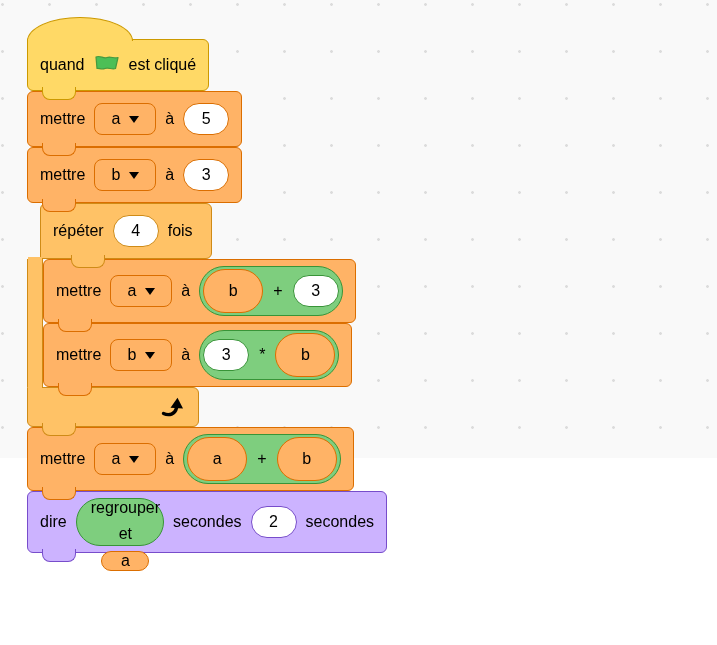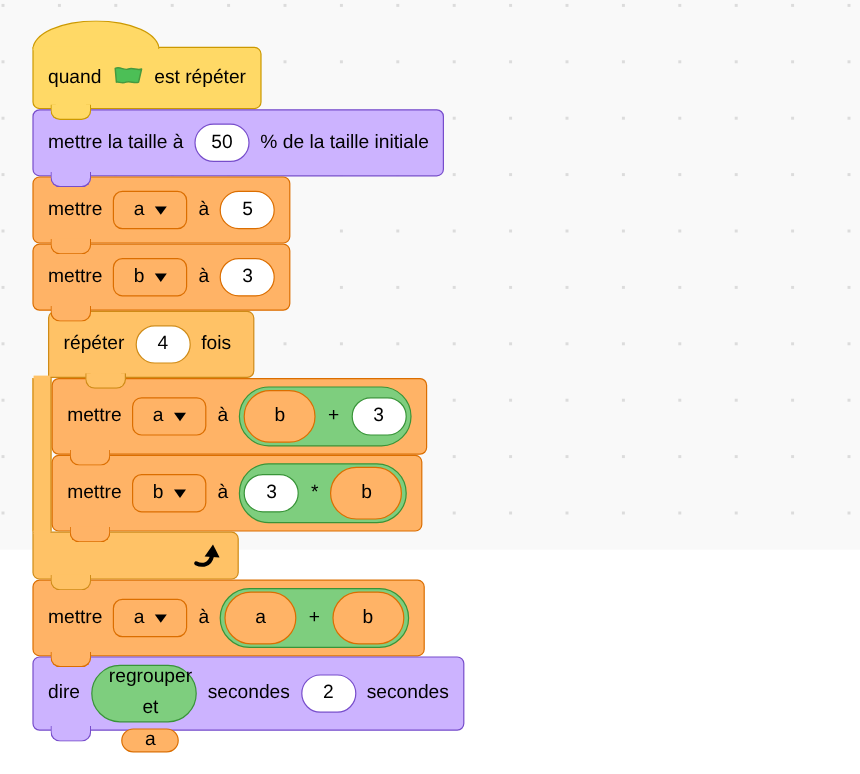--- a/index.html
+++ b/index.html
@@ -139,32 +139,24 @@
 
     <div class="block b-events hat h52">
       <i class="hat-dome"></i>
       <i class="hat-cover"></i>
       <span>quand</span>
       <span class="icon">
         <svg width="26" height="21" viewBox="0 0 26 21">
           <path d="M2 2 C6 0 9.5 4 13 2.5 C16.5 1 20.5 4 24 2.5 L21.5 13.5 C18 15 14.5 12 11 13.5 C7.5 15 4.8 12.8 3 13.5 Z" fill="#4CBF56" stroke="#45993F" stroke-width="1.2" stroke-linejoin="round"></path>
         </svg>
       </span>
-      <span>est répéter</span>
-      <i class="tab"></i>
-    </div>
-
-    <div class="block b-looks h56">
-      <span>mettre la taille à</span>
-      <span class="oval">
-        <span>50</span>
-      </span>
-      <span>% de la taille initiale</span>
-      <i class="tab"></i>
-    </div>
+      <span>est cliqué</span>
+      <i class="tab"></i>
+    </div>
+
 
     <div class="block b-vars h56">
       <span>mettre</span>
       <span class="dropdown">
         <span>a</span>
         <i class="dd-arrow"></i>
       </span>
       <span>à</span>
       <span class="oval">
         <span>5</span>

